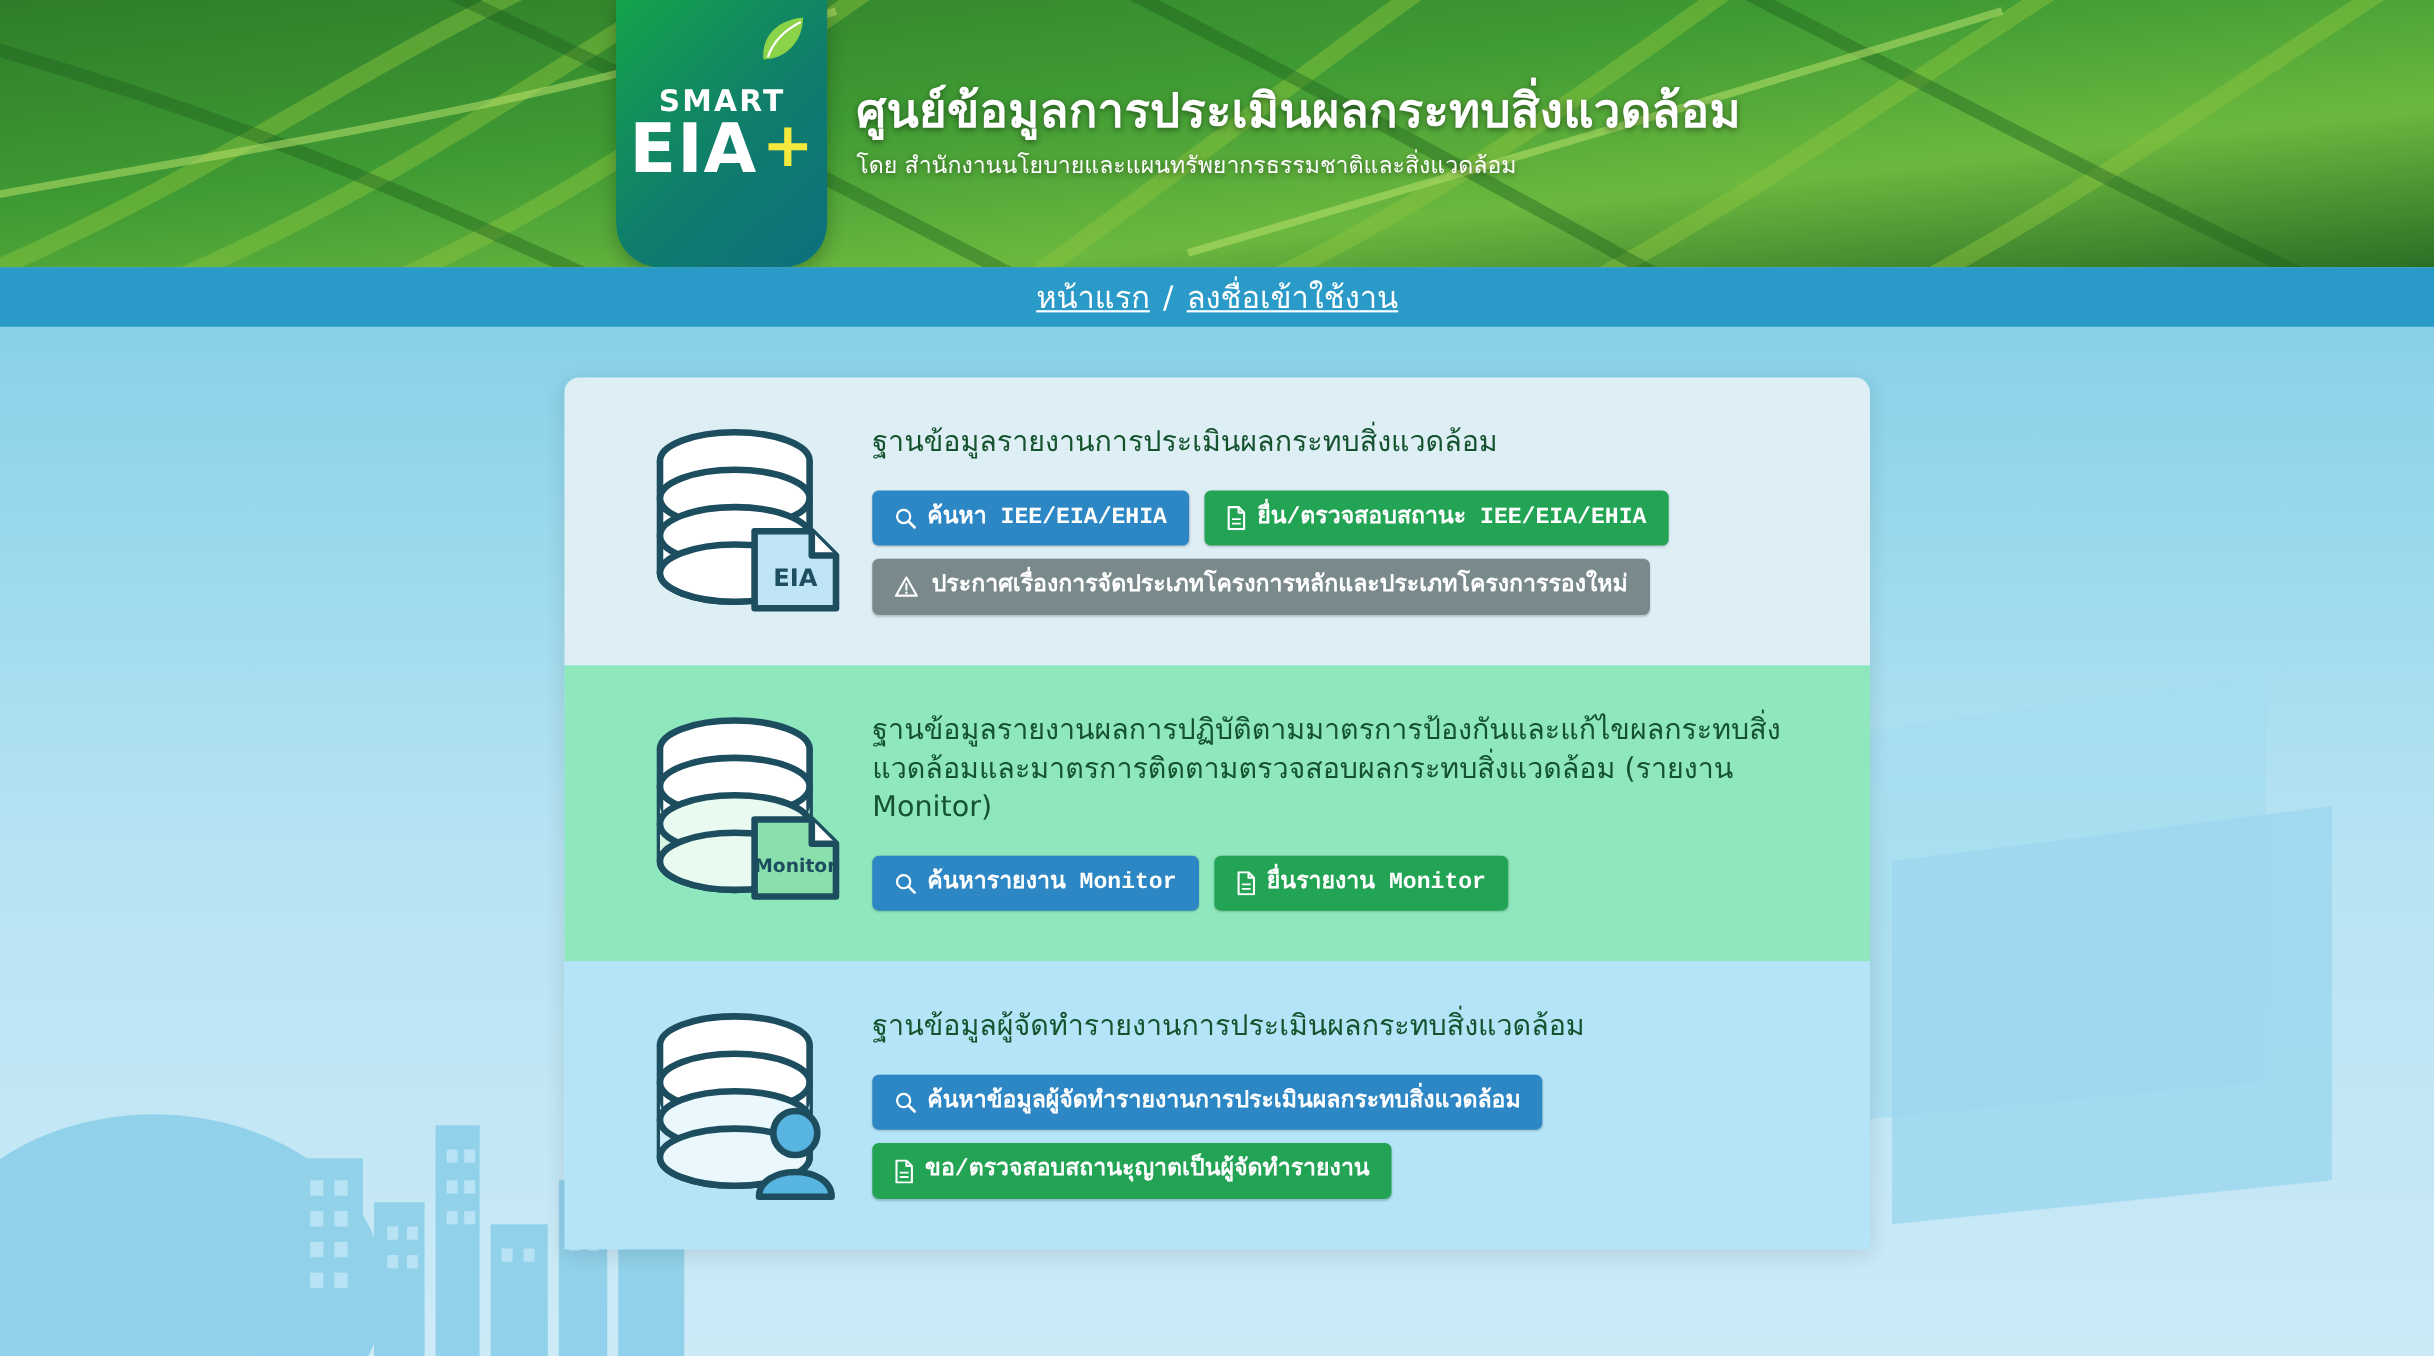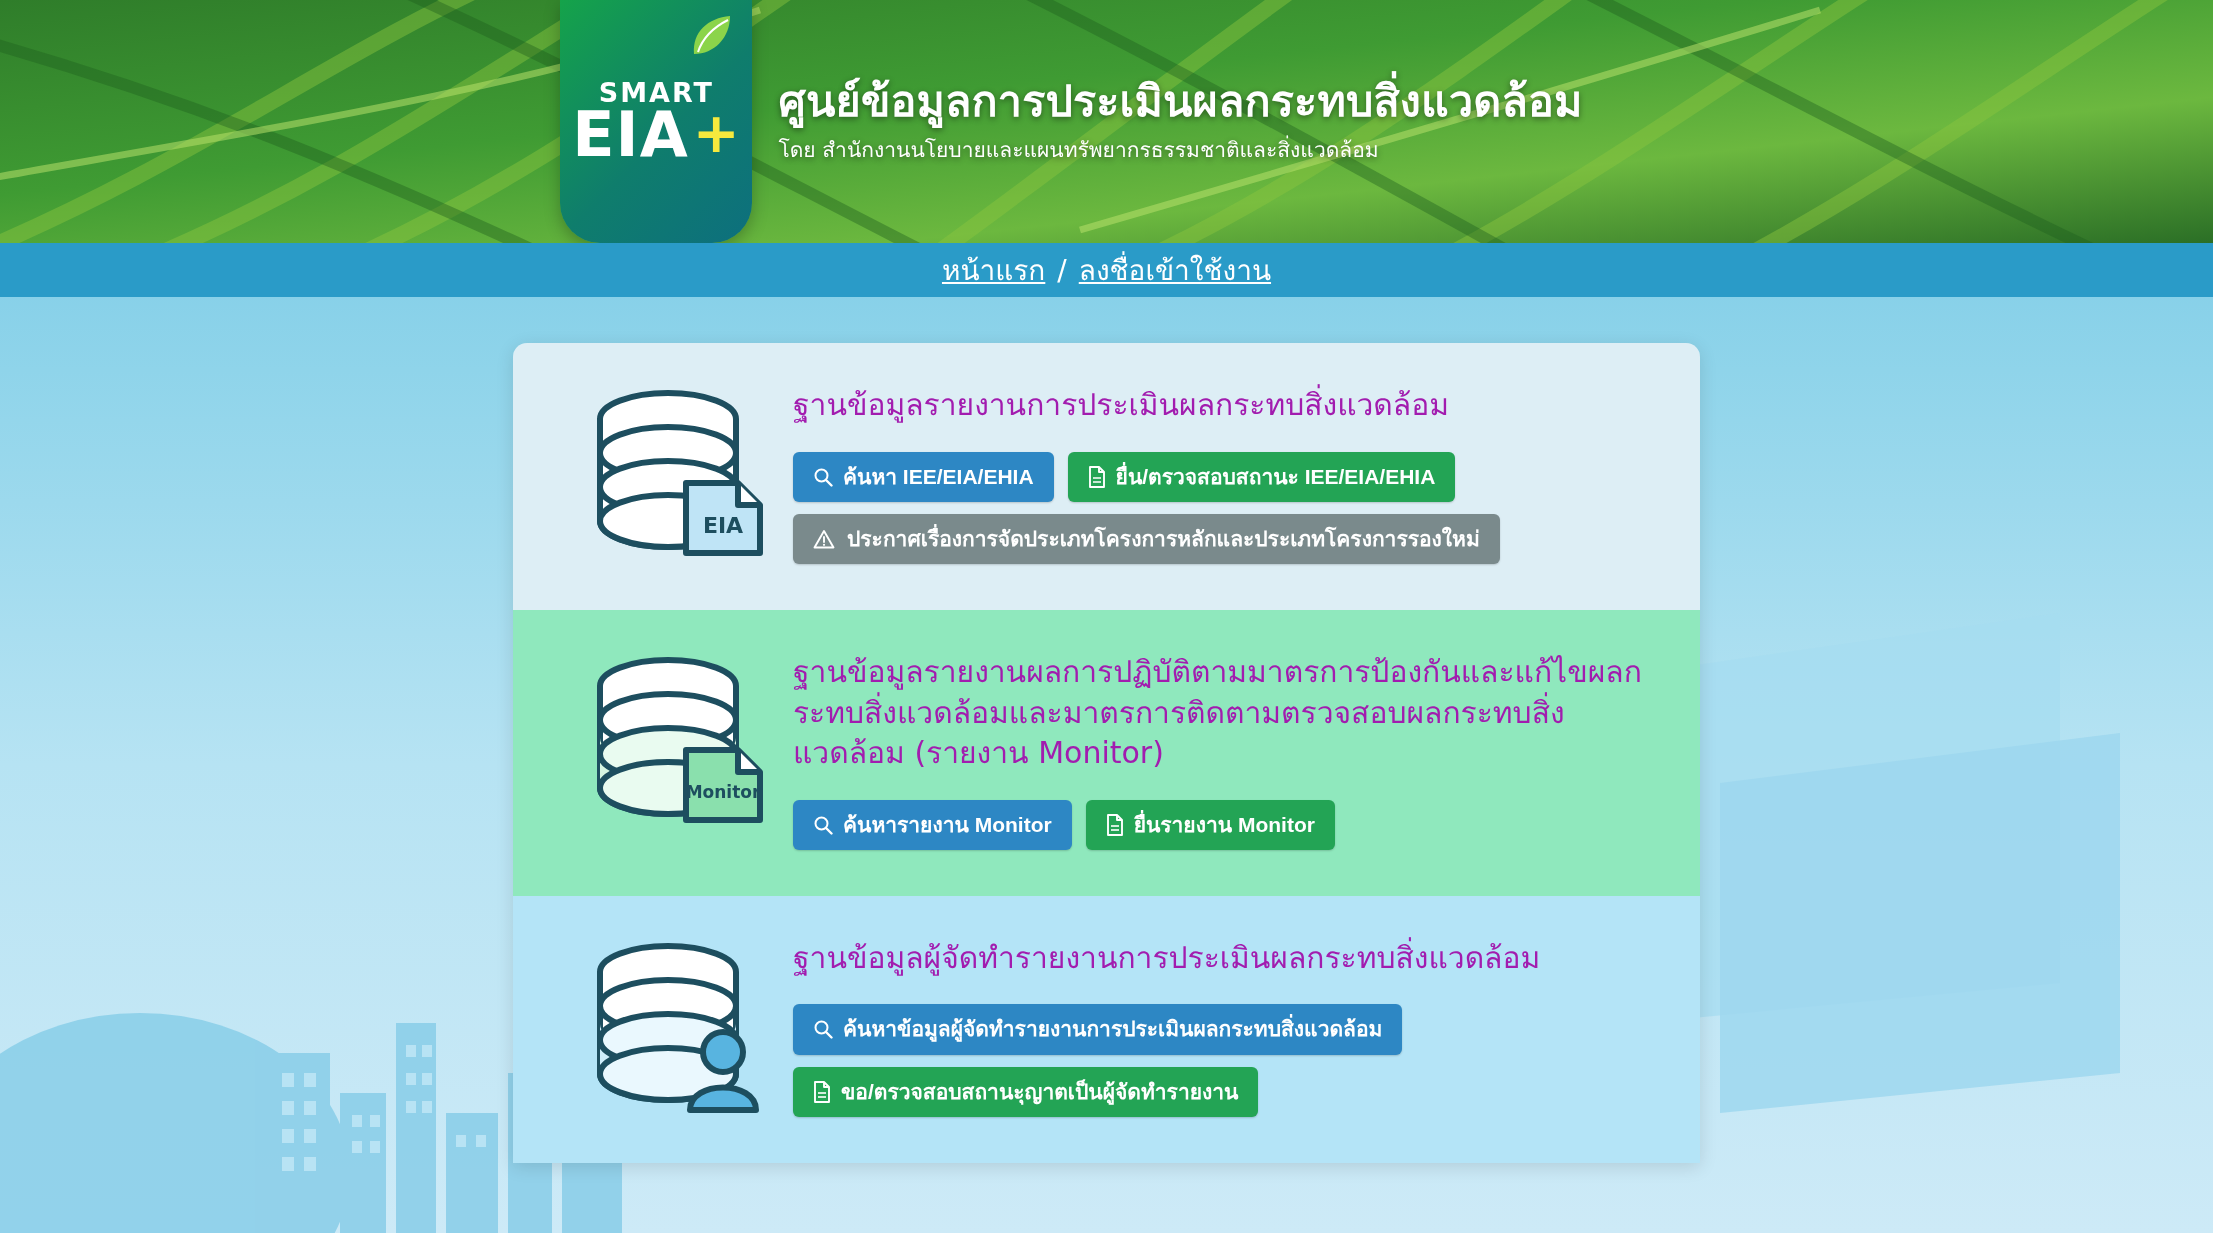--- a/index.html
+++ b/index.html
@@ -81,31 +81,31 @@
     display: flex; align-items: flex-start; gap: 10px;
     padding: 38px 40px 34px 60px;
   }
   .sec-eia { background: #ddeef5; }
   .sec-monitor { background: #8fe8bd; }
   .sec-person { background: #b4e4f7; }
 
   .sec-icon { width: 210px; flex: 0 0 210px; display: flex; align-items: center; justify-content: center; }
   .sec-body { flex: 1 1 auto; padding-top: 4px; }
   .sec-title {
-    font-size: 30px; line-height: 1.35; color: #a21caf; font-weight: 400;
+    font-size: 26px; line-height: 1.35; color: #14532d; font-weight: 400;
     margin: 0 0 26px 0; max-width: 900px;
   }
   .btn-row { display: flex; flex-wrap: wrap; gap: 14px; margin-bottom: 12px; }
   .btn {
     display: inline-flex; align-items: center; gap: 10px;
     border: none; border-radius: 6px;
     padding: 12px 20px;
     font-size: 21px; font-weight: 700;
     color: #ffffff; cursor: pointer;
-    font-family: Liberation Sans, sans-serif;
+    font-family: Liberation Mono, monospace;
     line-height: 1.25;
     box-shadow: 0 1px 2px rgba(0,0,0,.18);
   }
   .btn-blue { background: #2d87c4; }
   .btn-green { background: #23a455; }
   .btn-gray { background: #7a8a8c; gap: 12px; }
   .btn svg { flex: 0 0 auto; }
 
   
   .db-ellipse { fill: #ffffff; stroke: #1d4e5f; stroke-width: 6; }

